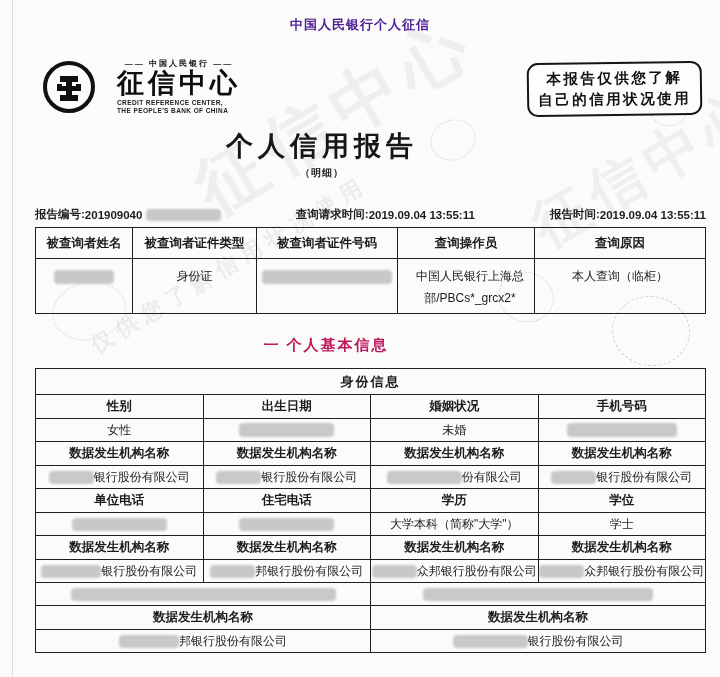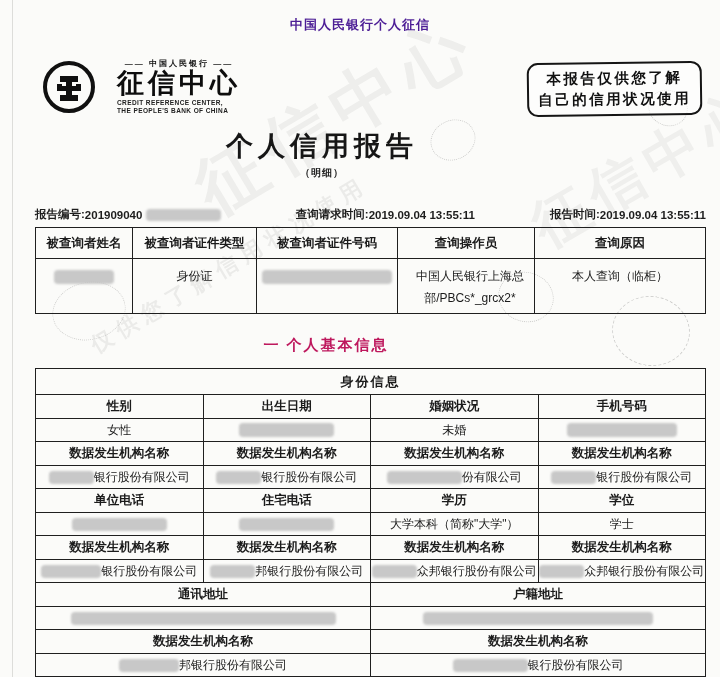--- a/index.html
+++ b/index.html
@@ -214,24 +214,20 @@
       <td>数据发生机构名称</td>
       <td>数据发生机构名称</td>
       <td>数据发生机构名称</td>
     </tr>
     <tr>
       <td><span class="redact rw60"></span><span>银行股份有限公司</span></td>
       <td><span class="redact rw45"></span><span>邦银行股份有限公司</span></td>
       <td><span class="redact rw45"></span><span>众邦银行股份有限公司</span></td>
       <td><span class="redact rw45"></span><span>众邦银行股份有限公司</span></td>
     </tr>
-    <tr class="hd">
-      <td colspan="2">通讯地址</td>
-      <td colspan="2">户籍地址</td>
-    </tr>
     <tr>
       <td colspan="2"><span class="redact rw265"></span></td>
       <td colspan="2"><span class="redact rw230"></span></td>
     </tr>
     <tr class="hd">
       <td colspan="2">数据发生机构名称</td>
       <td colspan="2">数据发生机构名称</td>
     </tr>
     <tr>
       <td colspan="2"><span class="redact rw60"></span><span>邦银行股份有限公司</span></td>

